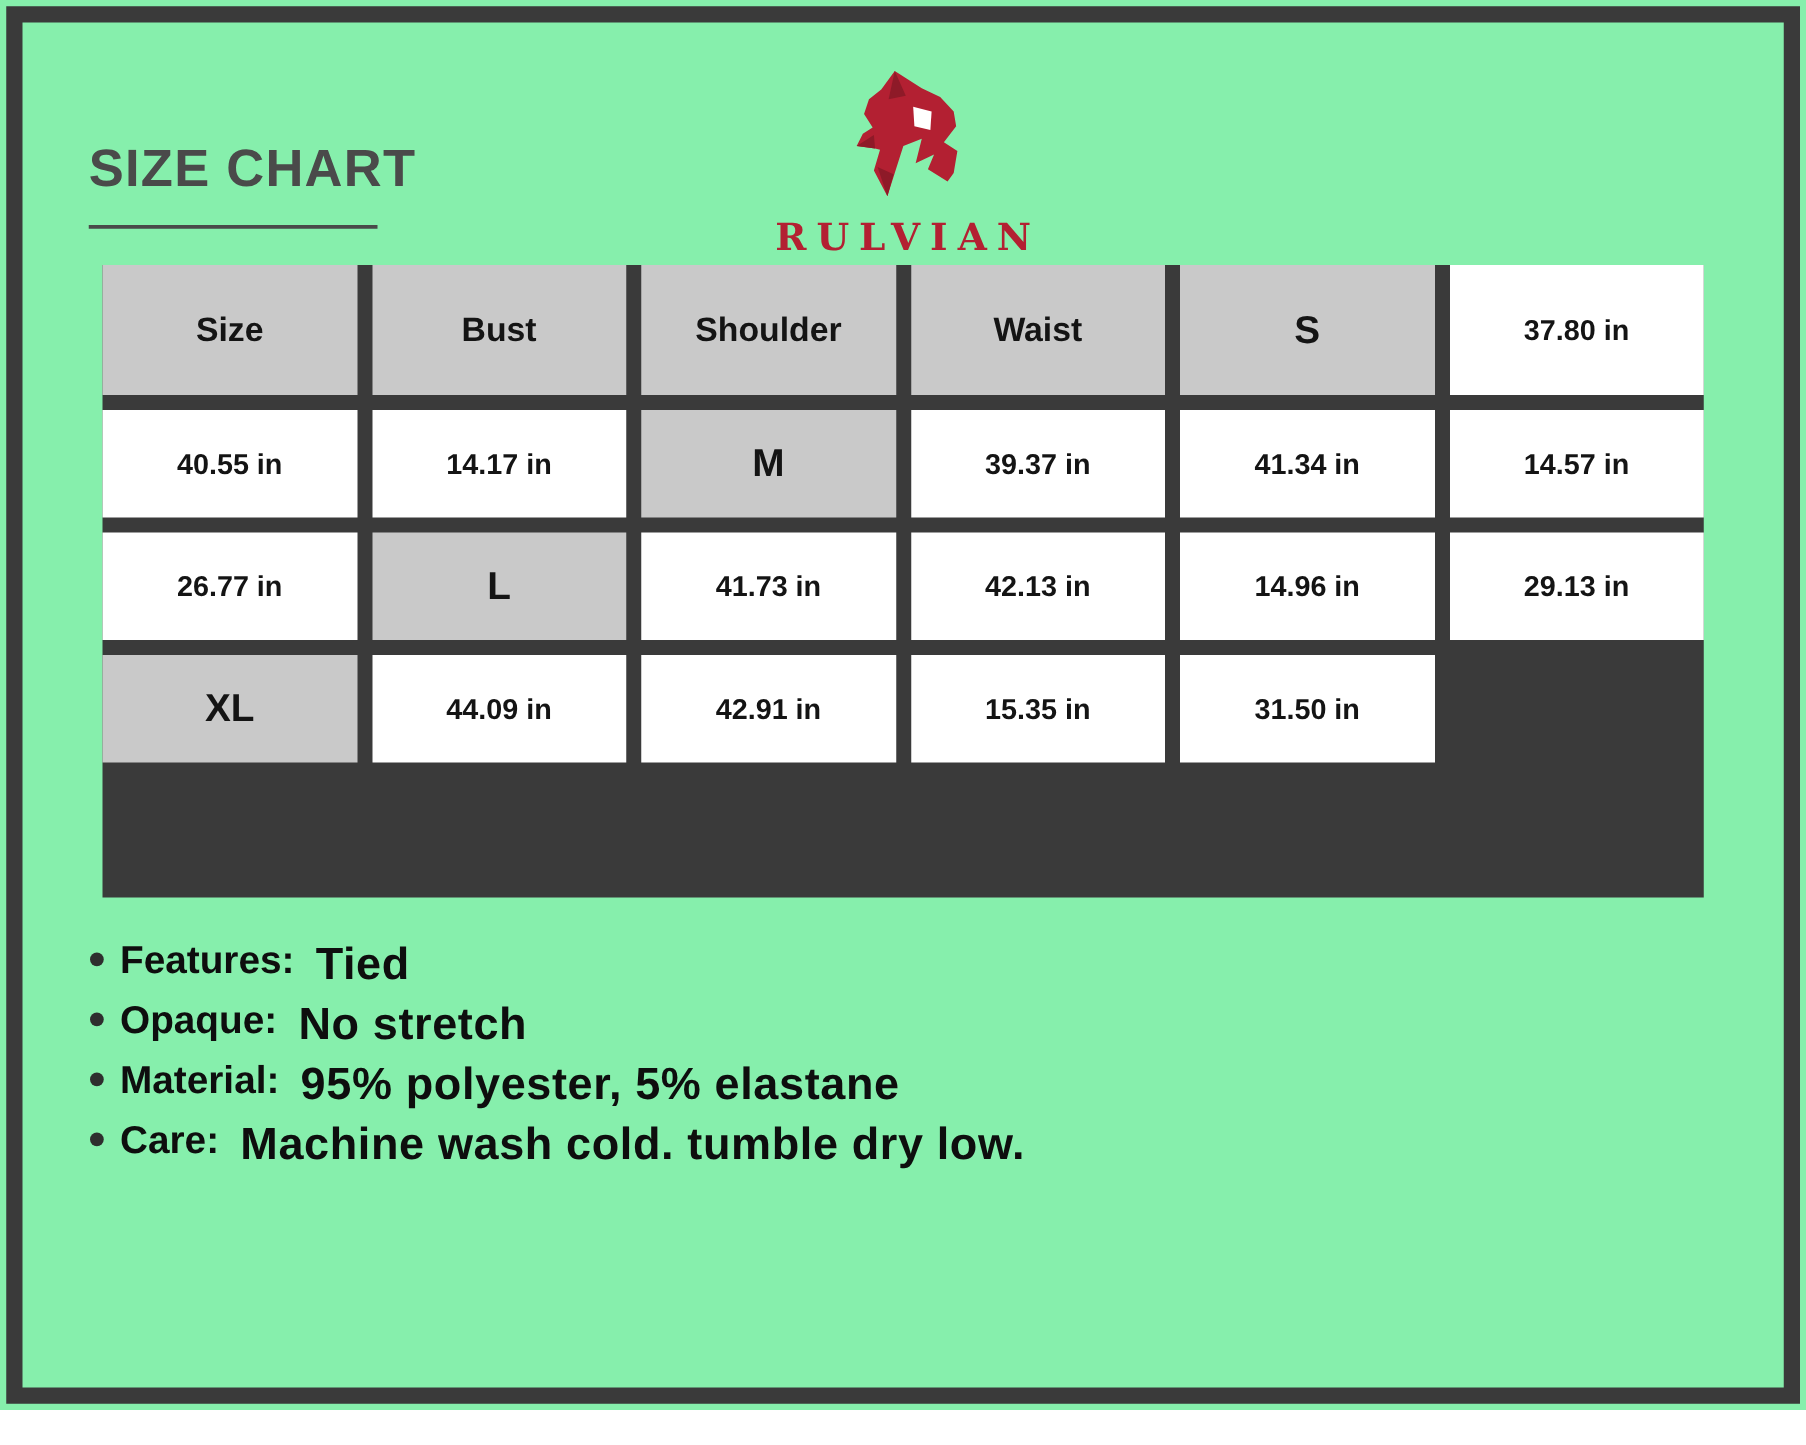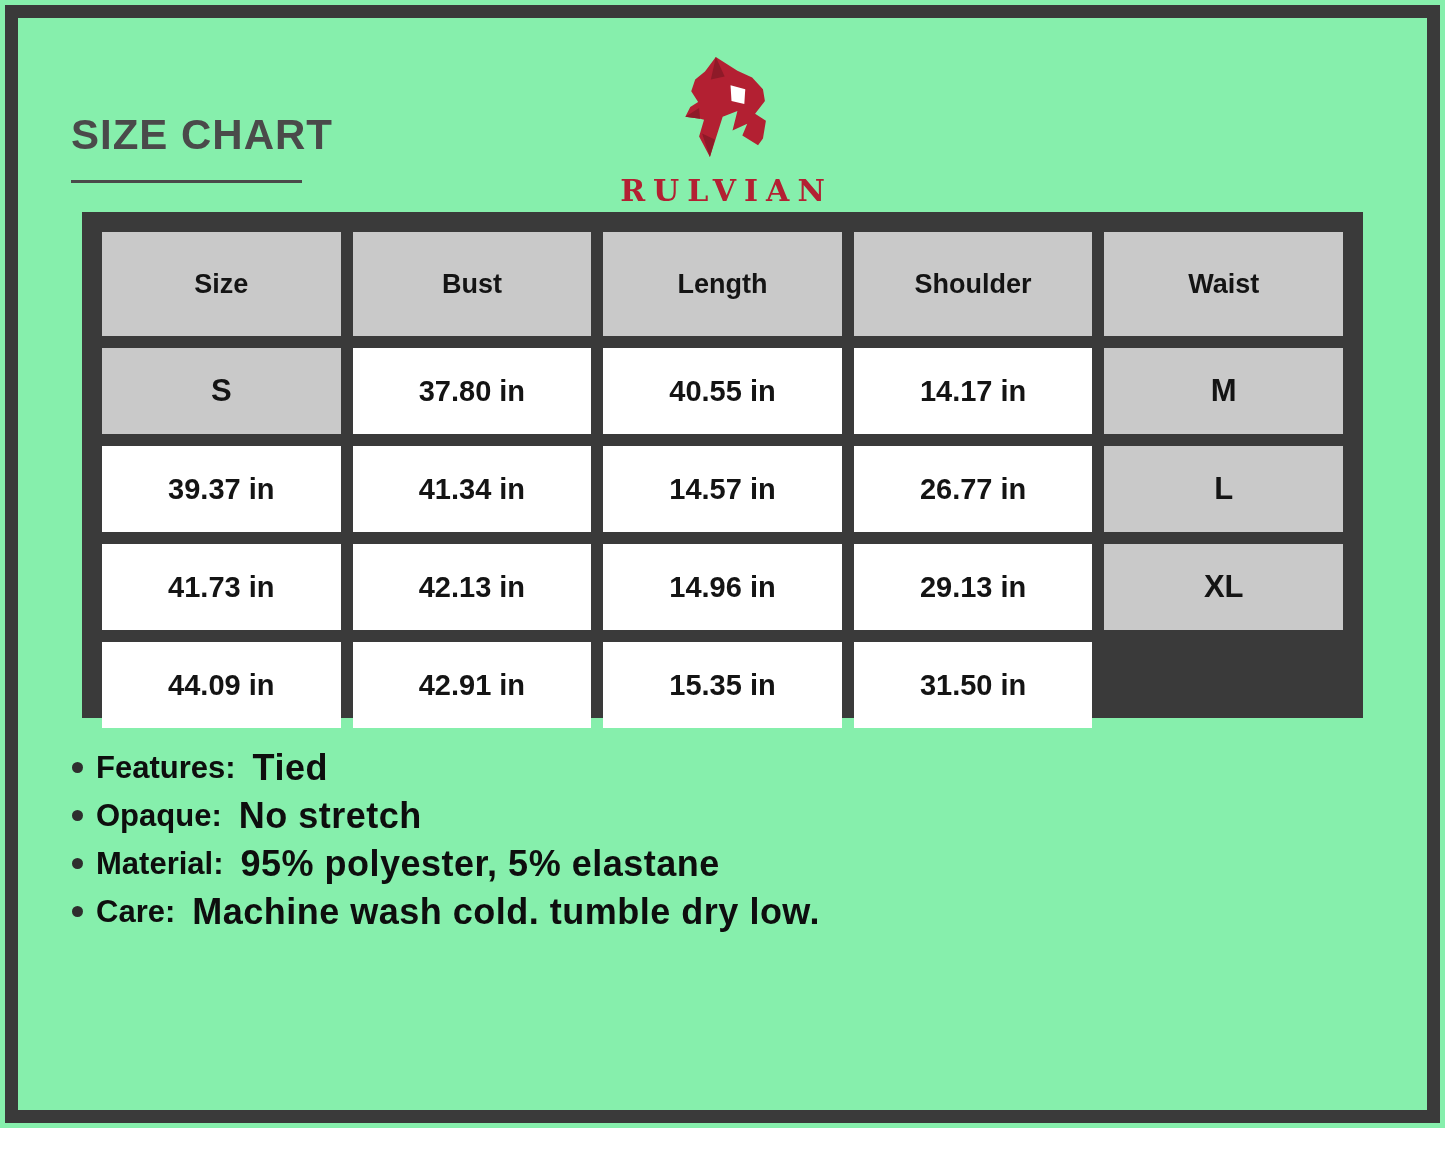--- a/index.html
+++ b/index.html
@@ -29,37 +29,37 @@
   .logo-mark { width:100px; height:112px; display:block; }
   .logo-wordmark {
     margin-top:14px;
     font-family:"DejaVu Serif", serif;
     font-size:30px; font-weight:bold; color:#b32032;
     letter-spacing:8px; text-indent:8px; line-height:1;
   }
   
   .size-table {
     position:absolute; left:82px; top:212px; width:1281px; height:506px;
-    box-sizing:border-box; background:#3a3a3a; padding:20px;
+    box-sizing:border-box; background:#3a3a3a; padding:0;
     display:grid;
-    grid-template-columns:repeat(5, 1fr);
+    grid-template-columns:repeat(6, 1fr);
     grid-template-rows:104px 86px 86px 86px 86px;
     gap:12px;
   }
   .cell {
     display:flex; align-items:center; justify-content:center;
     font-weight:bold; color:#141414;
   }
   .cell.head { background:#c9c9c9; font-size:27px; }
   .cell.sizec { background:#c9c9c9; font-size:31px; }
-  .cell.val  { background:#ffffff; font-size:29px; }
+  .cell.val  { background:#ffffff; font-size:23px; }
   
   .details { position:absolute; left:72px; top:750px; }
   .detail-item {
-    display:flex; align-items:center; height:35px; margin-bottom:13px;
+    display:flex; align-items:flex-start; height:35px; margin-bottom:13px;
   }
   .bullet {
     width:11px; height:11px; border-radius:50%;
     background:#2e2e2e; margin-right:13px; align-self:center; flex:0 0 11px;
   }
   .detail-label { font-size:31px; font-weight:bold; color:#0e0e0e; margin-right:17px; white-space:nowrap; }
   .detail-value { font-size:36px; font-weight:bold; color:#0e0e0e; white-space:nowrap; letter-spacing:0.5px; }
 </style>
 </head>
 <body>
@@ -79,21 +79,20 @@
       <path fill="#8e1a28" d="M47 111 L39 87 L52 93 Z"></path>
       <path fill="#8e1a28" d="M22 70 L36 61 L37 72 Z"></path>
       <path fill="#ffffff" d="M68 38 L83 42 L82 57 L69 54 Z"></path>
     </svg>
     <div class="logo-wordmark">RULVIAN</div>
   </div>
 
   <div class="size-table">
     <div class="cell head">Size</div>
     <div class="cell head">Bust</div>
-    <div class="cell head">Length</div>
     <div class="cell head">Shoulder</div>
     <div class="cell head">Waist</div>
 
     <div class="cell sizec">S</div>
     <div class="cell val">37.80 in</div>
     <div class="cell val">40.55 in</div>
     <div class="cell val">14.17 in</div>
 
     <div class="cell sizec">M</div>
     <div class="cell val">39.37 in</div>

